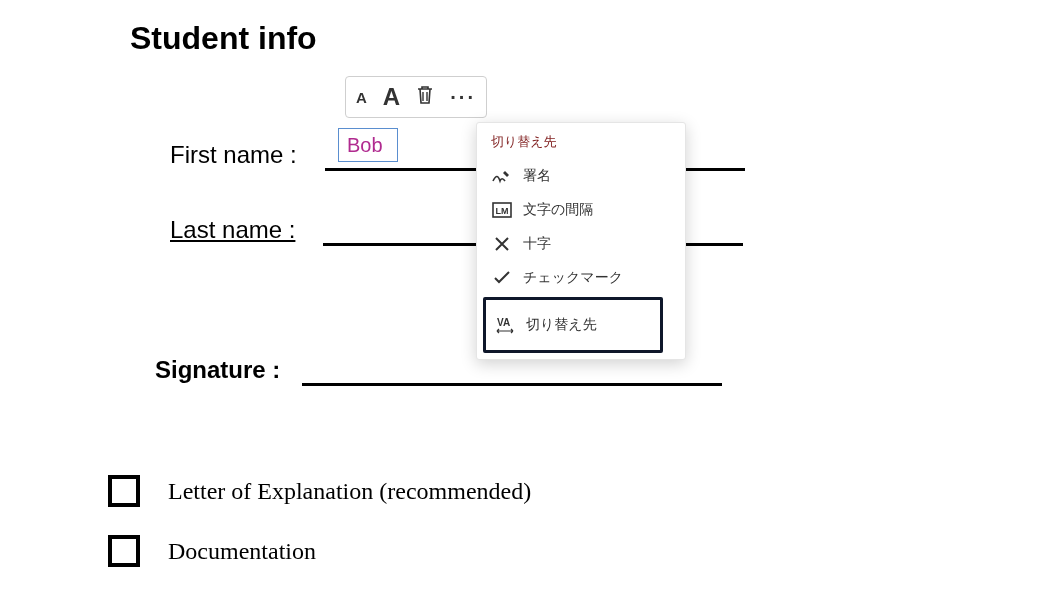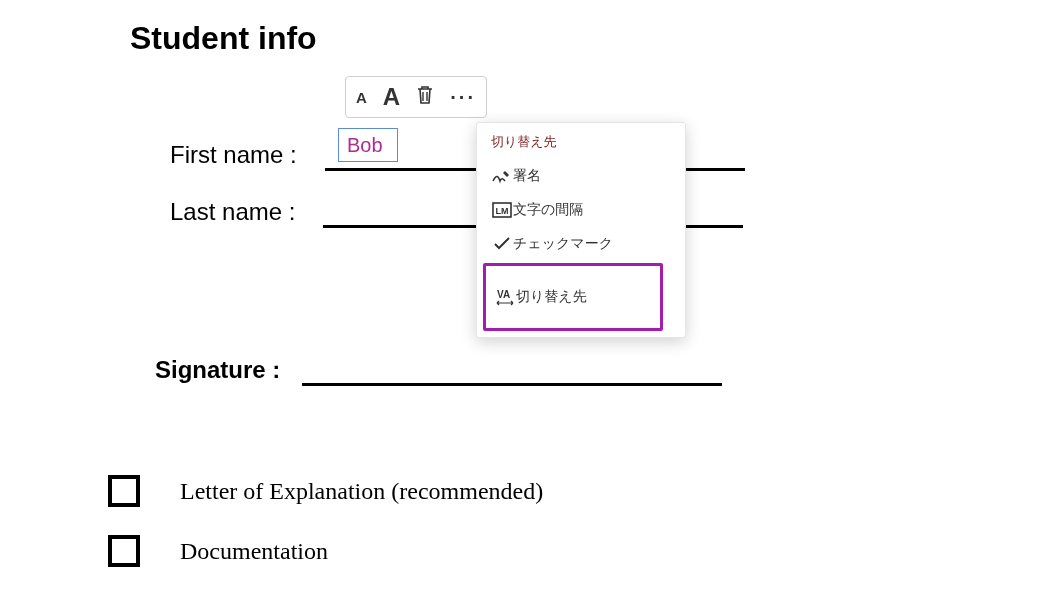--- a/index.html
+++ b/index.html
@@ -37,21 +37,21 @@
     padding-bottom: 2px;
   }
   .form-row .line-wrap {
     margin-left: 8px;
     width: 420px;
     height: 28px;
     position: relative;
     border-bottom: 3px solid #000;
   }
   .row-first { top: 140px; }
-  .row-last  { top: 197px; }
+  .row-last  { top: 215px; text-decoration: underline; }
   .row-sig   { top: 355px; left: 155px; }
   .row-sig .label { font-weight: 700; }
   .row-sig .line-wrap { margin-left: 2px; }
 
   
   .text-input {
     position: absolute;
     left: 338px;
     top: 128px;
     width: 60px;
@@ -108,44 +108,45 @@
     padding: 4px 0;
     font-family: "Meiryo", "Hiragino Sans", Arial, sans-serif;
   }
   .menu-title {
     font-size: 13px;
     color: #7f1d1d;
     padding: 6px 14px 8px 14px;
   }
   .menu-item {
     display: flex;
+    gap: 10px;
     padding: 8px 14px;
     font-size: 14px;
     color: #333;
   }
   .menu-item .mi-icon {
     width: 22px;
     display: flex;
     justify-content: center;
     align-items: center;
   }
   .menu-item.highlight {
-    border: 3px solid #a21caf;
+    border: 3px solid #0f172a;
     border-radius: 2px;
     margin: 2px 22px 2px 6px;
-    padding: 22px 8px;
+    padding: 16px 8px;
   }
 
   
   .chk-row {
     position: absolute;
     left: 100px;
     display: flex;
     align-items: center;
-    gap: 40px;
+    gap: 28px;
     padding-left: 8px;
   }
   .chk1 { top: 475px; }
   .chk2 { top: 535px; justify-content: flex-end; }
   .chk-box {
     width: 32px;
     height: 32px;
     border: 4px solid #000;
     box-sizing: border-box;
   }
@@ -218,20 +219,28 @@
   <div class="menu-item">
     <span class="mi-icon">
       <svg width="20" height="16" viewBox="0 0 20 16">
         <rect x="1" y="1" width="18" height="14" fill="none" stroke="#333" stroke-width="1.6"></rect>
         <text x="10" y="12" text-anchor="middle" font-size="9" font-family="Arial" font-weight="700" fill="#333">LM</text>
       </svg>
     </span>
     <span>文字の間隔</span>
   </div>
 
+  <div class="menu-item">
+    <span class="mi-icon">
+      <svg width="16" height="16" viewBox="0 0 16 16">
+        <path d="M2 2l12 12M14 2L2 14" stroke="#333" stroke-width="2"></path>
+      </svg>
+    </span>
+    <span>十字</span>
+  </div>
 
   <div class="menu-item">
     <span class="mi-icon">
       <svg width="18" height="14" viewBox="0 0 18 14">
         <path d="M2 7l4 4L16 1" fill="none" stroke="#333" stroke-width="2"></path>
       </svg>
     </span>
     <span>チェックマーク</span>
   </div>
 

